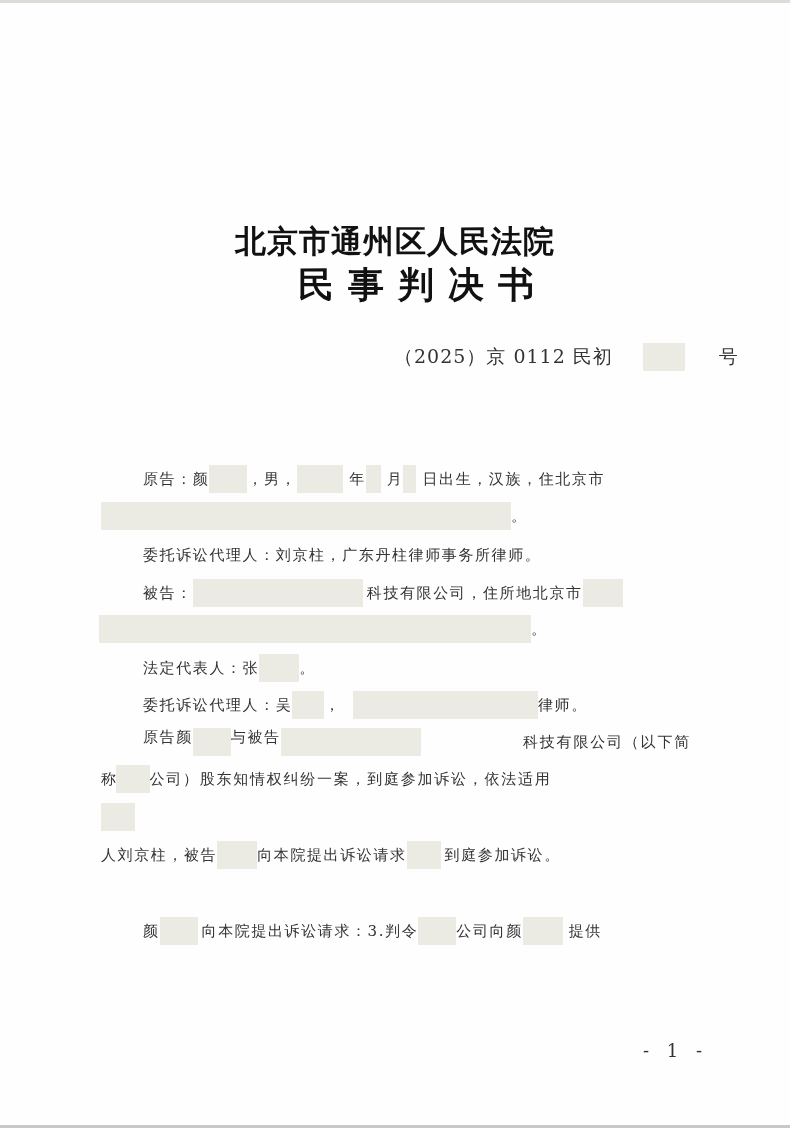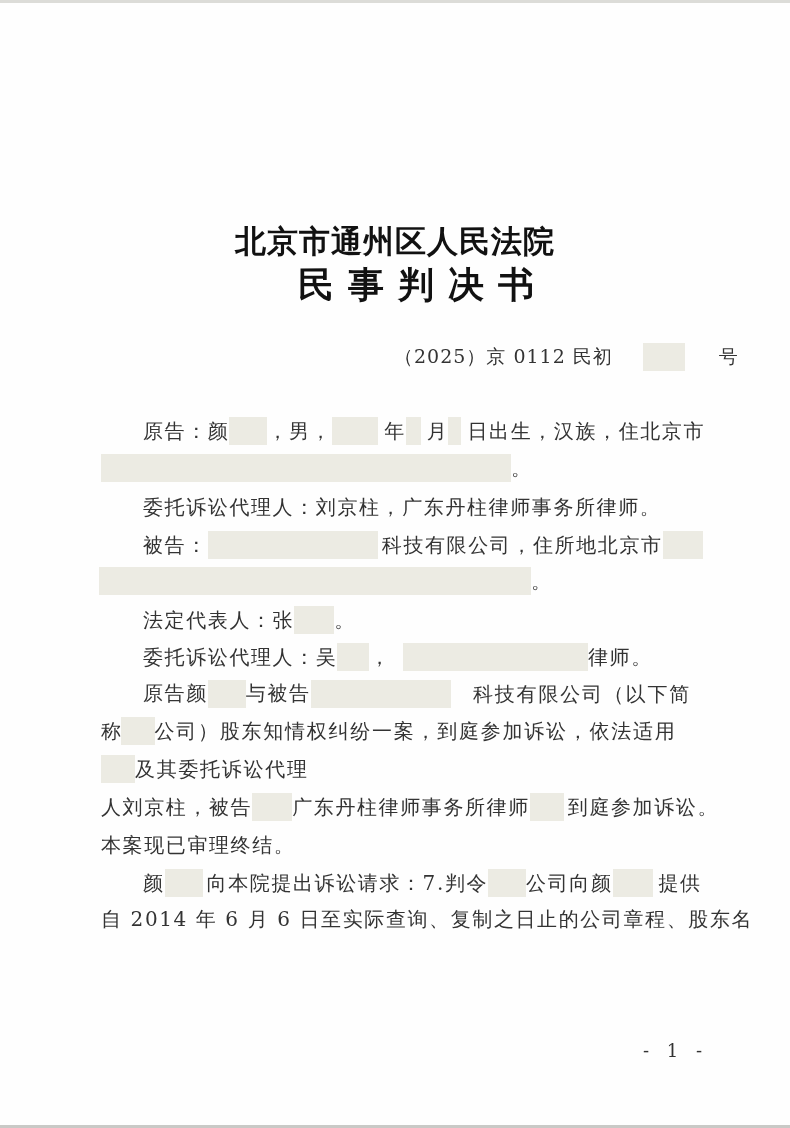--- a/index.html
+++ b/index.html
@@ -22,22 +22,22 @@
   .title.doctype { top: 258px; font-size: 36px; letter-spacing: 14px; text-indent: 14px; padding-left: 21px; }
 
   .case-no {
     position: absolute; left: 394px; top: 340px;
     font-size: 19px; letter-spacing: 1px; white-space: nowrap;
     display: flex; align-items: center; color: #333; gap: 20px;
   }
 
   .line {
     position: absolute; left: 101px; width: 590px; height: 30px;
-    font-size: 20px; letter-spacing: 1.6px; white-space: nowrap;
-    display: flex; align-items: center; color: #333;
+    font-size: 15px; letter-spacing: 1.6px; white-space: nowrap;
+    display: flex; align-items: center; color: #333; margin-top: 48px;
   }
   .line.indent { left: 143px; width: 548px; }
   .line.justify { justify-content: space-between; letter-spacing: 0; }
   .line.justify .seg { display: inline-flex; }
 
   .redact {
     display: inline-block; height: 28px; background: #ecebe3;
     vertical-align: middle; flex: 0 0 auto;
   }
   .pageno {
@@ -113,38 +113,35 @@
     </span>
     <span style="letter-spacing:1.8px">科技有限公司（以下简</span>
   </div>
   <div class="line" style="top:713px;">
     <span>称</span>
     <span class="redact" style="width:34px;margin-left:-2px;"></span>
     <span style="letter-spacing:1.75px">公司）股东知情权纠纷一案，到庭参加诉讼，依法适用</span>
   </div>
   <div class="line" style="top:751px;">
     <span class="redact" style="width:34px;"></span>
-    <span style="letter-spacing:1.7px">及其委托诉讼代理</span>
   </div>
   <div class="line" style="top:789px;">
     <span>人刘京柱，被告</span>
     <span class="redact" style="width:40px;"></span>
-    <span>广东丹柱律师事务所律师</span>
+    <span>向本院提出诉讼请求</span>
     <span class="redact" style="width:34px;margin-right:4px;"></span>
     <span>到庭参加诉讼。</span>
   </div>
-  <div class="line" style="top:827px;">本案现已审理终结。</div>
 
   <div class="line indent" style="top:865px;">
     <span>颜</span>
     <span class="redact" style="width:38px;margin-right:4px;"></span>
-    <span>向本院提出诉讼请求：7.判令</span>
+    <span>向本院提出诉讼请求：3.判令</span>
     <span class="redact" style="width:38px;"></span>
     <span>公司向颜</span>
     <span class="redact" style="width:40px;margin-right:6px;"></span>
     <span>提供</span>
   </div>
-  <div class="line" style="top:901px;" style2="">自 2014 年 6 月 6 日至实际查询、复制之日止的公司章程、股东名</div>
 
   <div class="pageno">- 1 -</div>
 </div>
 
 <div class="bottom-band"></div>
 
 </body></html>

